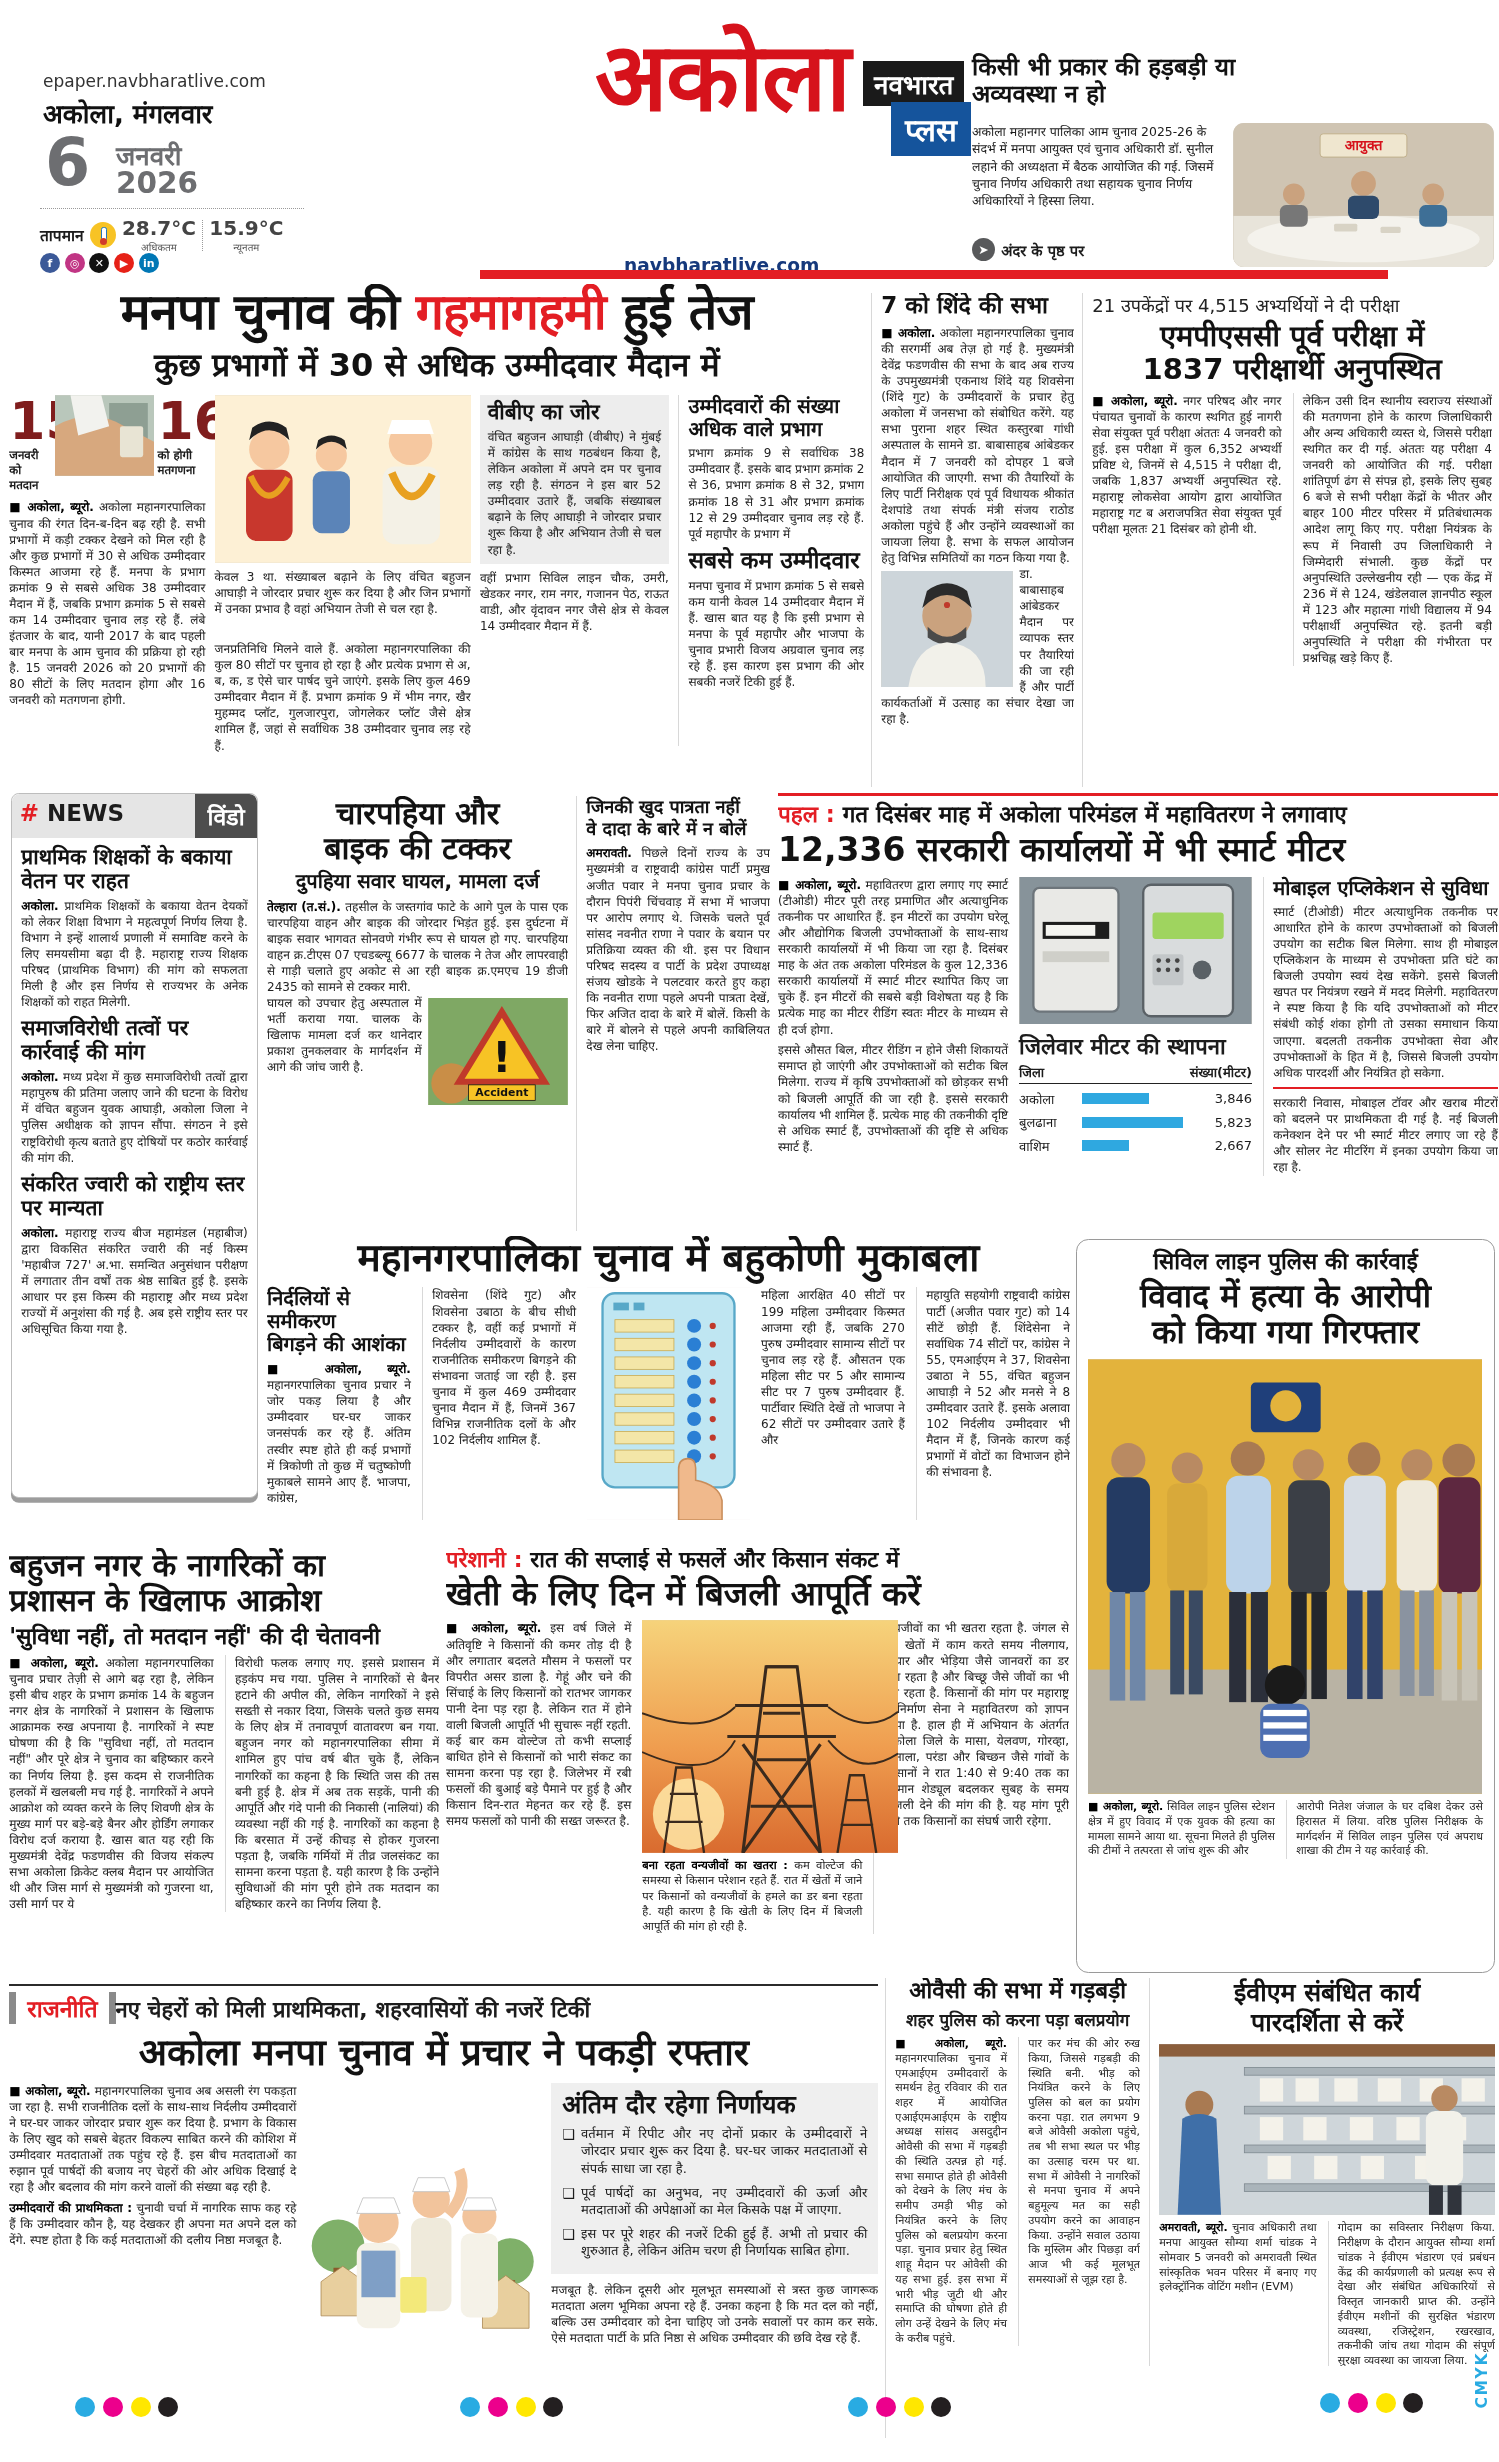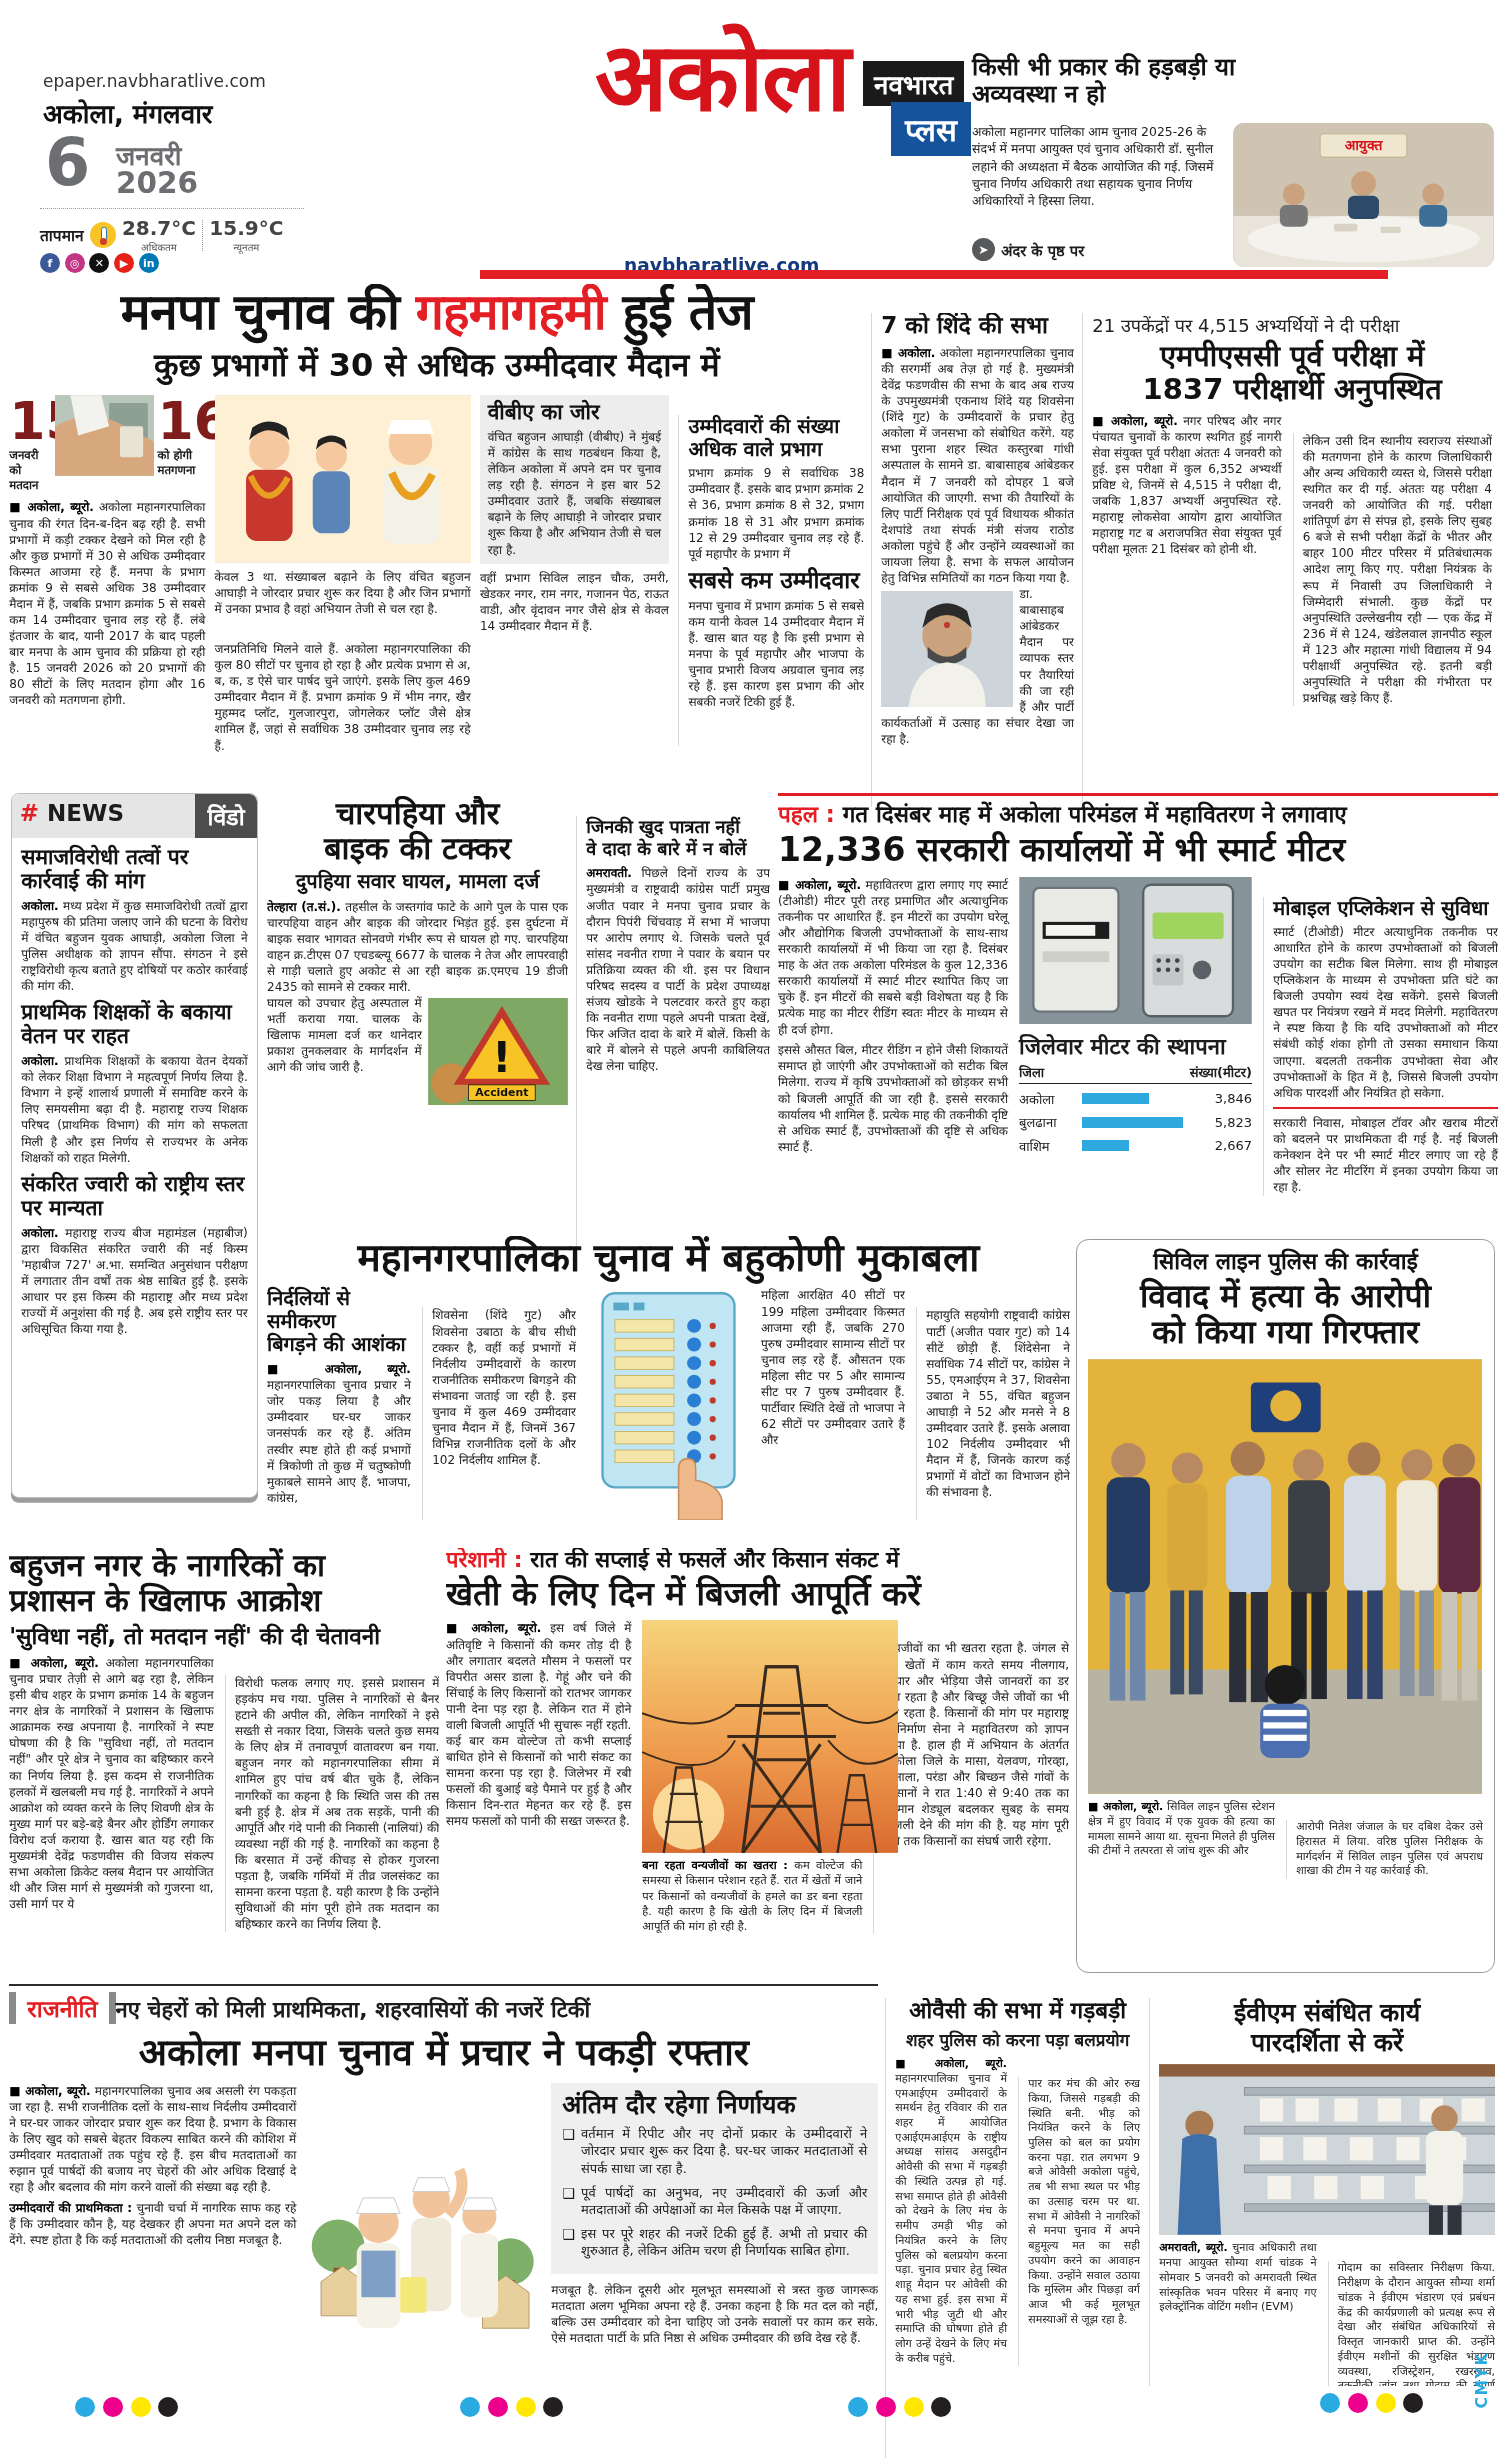--- a/index.html
+++ b/index.html
@@ -9,21 +9,21 @@
     font-family:"DejaVu Sans","Liberation Sans",sans-serif;
     color:#1c1c1c;
   }
   .sec { position:absolute; overflow:hidden; }
   .hl { font-weight:bold; color:#121212; line-height:1.12; }
   .red { color:#e31e24; }
   .bodytxt { font-size:12px; line-height:1.34; text-align:justify; color:#222; }
   .small { font-size:11px; }
   .cols { display:flex; gap:11px; }
   .col { flex:1; min-width:0; }
-  .vr { border-left:0.8px solid #d8d8d8; padding-left:9.3px;margin-top:20px; }
+  .vr { border-left:0.8px solid #d8d8d8; padding-left:9.3px; }
   b.dl { color:#000; }
   .ph { position:relative; overflow:hidden; background:#d8d3c8; }
   svg { display:block; }
 
   
   #masthead { left:0; top:0; width:1500px; height:281px; }
   .mh-url { position:absolute; left:43px; top:71px; font-size:17px; color:#333; }
   .mh-city { position:absolute; left:43px; top:95px; font-size:26px; font-weight:bold; color:#111; }
   .mh-day { position:absolute; left:45px; top:130px; font-size:65px; font-weight:bold; color:#6d6e71; line-height:1; }
   .mh-month { position:absolute; left:116px; top:137px; font-size:26px; font-weight:bold; color:#6d6e71; }
@@ -302,26 +302,26 @@
       </div>
   </div>
 </div>
 
 <div id="newsbox" class="sec">
   <div class="nw-head">
     <div class="nw-left"><span class="red">#</span> <span>NEWS</span></div>
     <div class="nw-right">विंडो</div>
   </div>
   <div class="nw-item">
+    <h3 class="hl">प्राथमिक शिक्षकों के बकाया वेतन पर राहत</h3>
+    <p class="bodytxt"><b class="dl">अकोला.</b> <span>प्राथमिक शिक्षकों के बकाया वेतन देयकों को लेकर शिक्षा विभाग ने महत्वपूर्ण निर्णय लिया है. विभाग ने इन्हें शालार्थ प्रणाली में समाविष्ट करने के लिए समयसीमा बढ़ा दी है. महाराष्ट्र राज्य शिक्षक परिषद (प्राथमिक विभाग) की मांग को सफलता मिली है और इस निर्णय से राज्यभर के अनेक शिक्षकों को राहत मिलेगी.</span></p>
+  </div>
+  <div class="nw-item">
     <h3 class="hl">समाजविरोधी तत्वों पर कार्रवाई की मांग</h3>
     <p class="bodytxt"><b class="dl">अकोला.</b> <span>मध्य प्रदेश में कुछ समाजविरोधी तत्वों द्वारा महापुरुष की प्रतिमा जलाए जाने की घटना के विरोध में वंचित बहुजन युवक आघाड़ी, अकोला जिला ने पुलिस अधीक्षक को ज्ञापन सौंपा. संगठन ने इसे राष्ट्रविरोधी कृत्य बताते हुए दोषियों पर कठोर कार्रवाई की मांग की.</span></p>
-  </div>
-  <div class="nw-item">
-    <h3 class="hl">प्राथमिक शिक्षकों के बकाया वेतन पर राहत</h3>
-    <p class="bodytxt"><b class="dl">अकोला.</b> <span>प्राथमिक शिक्षकों के बकाया वेतन देयकों को लेकर शिक्षा विभाग ने महत्वपूर्ण निर्णय लिया है. विभाग ने इन्हें शालार्थ प्रणाली में समाविष्ट करने के लिए समयसीमा बढ़ा दी है. महाराष्ट्र राज्य शिक्षक परिषद (प्राथमिक विभाग) की मांग को सफलता मिली है और इस निर्णय से राज्यभर के अनेक शिक्षकों को राहत मिलेगी.</span></p>
   </div>
   <div class="nw-item">
     <h3 class="hl">संकरित ज्वारी को राष्ट्रीय स्तर पर मान्यता</h3>
     <p class="bodytxt"><b class="dl">अकोला.</b> <span>महाराष्ट्र राज्य बीज महामंडल (महाबीज) द्वारा विकसित संकरित ज्वारी की नई किस्म 'महाबीज 727' अ.भा. समन्वित अनुसंधान परीक्षण में लगातार तीन वर्षों तक श्रेष्ठ साबित हुई है. इसके आधार पर इस किस्म की महाराष्ट्र और मध्य प्रदेश राज्यों में अनुशंसा की गई है. अब इसे राष्ट्रीय स्तर पर अधिसूचित किया गया है.</span></p>
   </div>
 </div>
 
 <div id="takkar" class="sec">
   <h2 class="hl"><span>चारपहिया और</span><br><span>बाइक की टक्कर</span></h2>
   <div class="sh hl">दुपहिया सवार घायल, मामला दर्ज</div>

